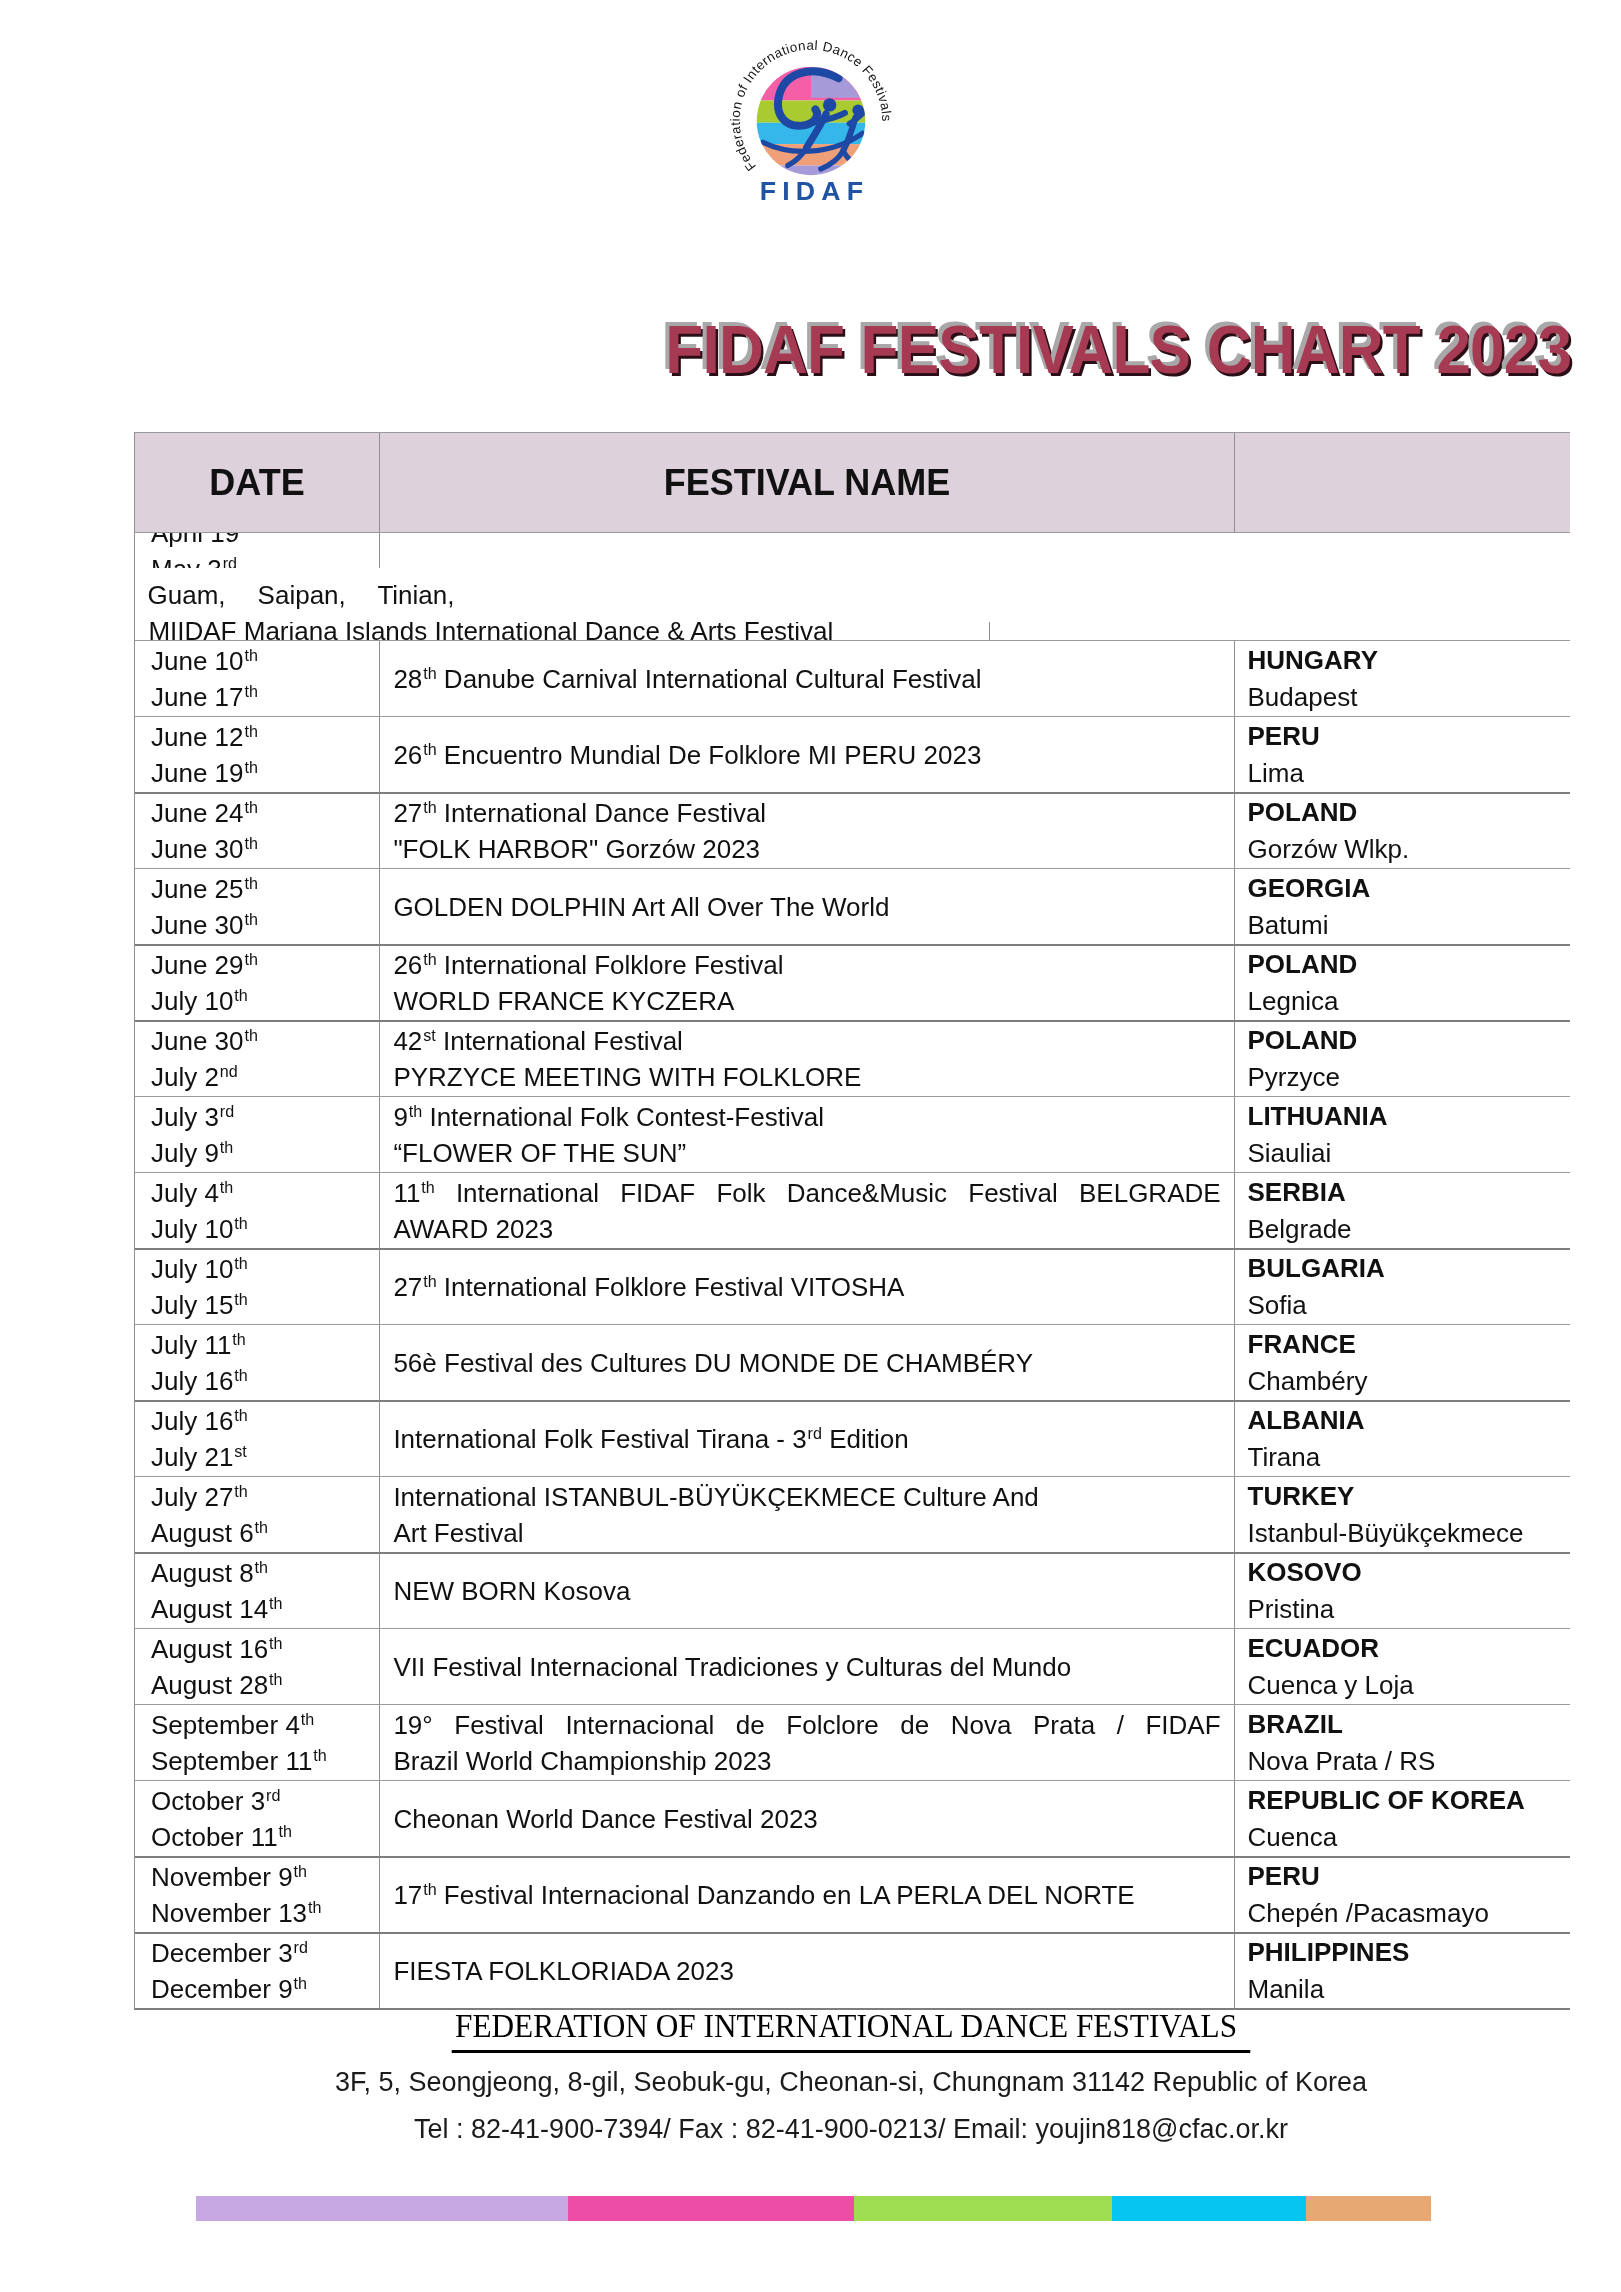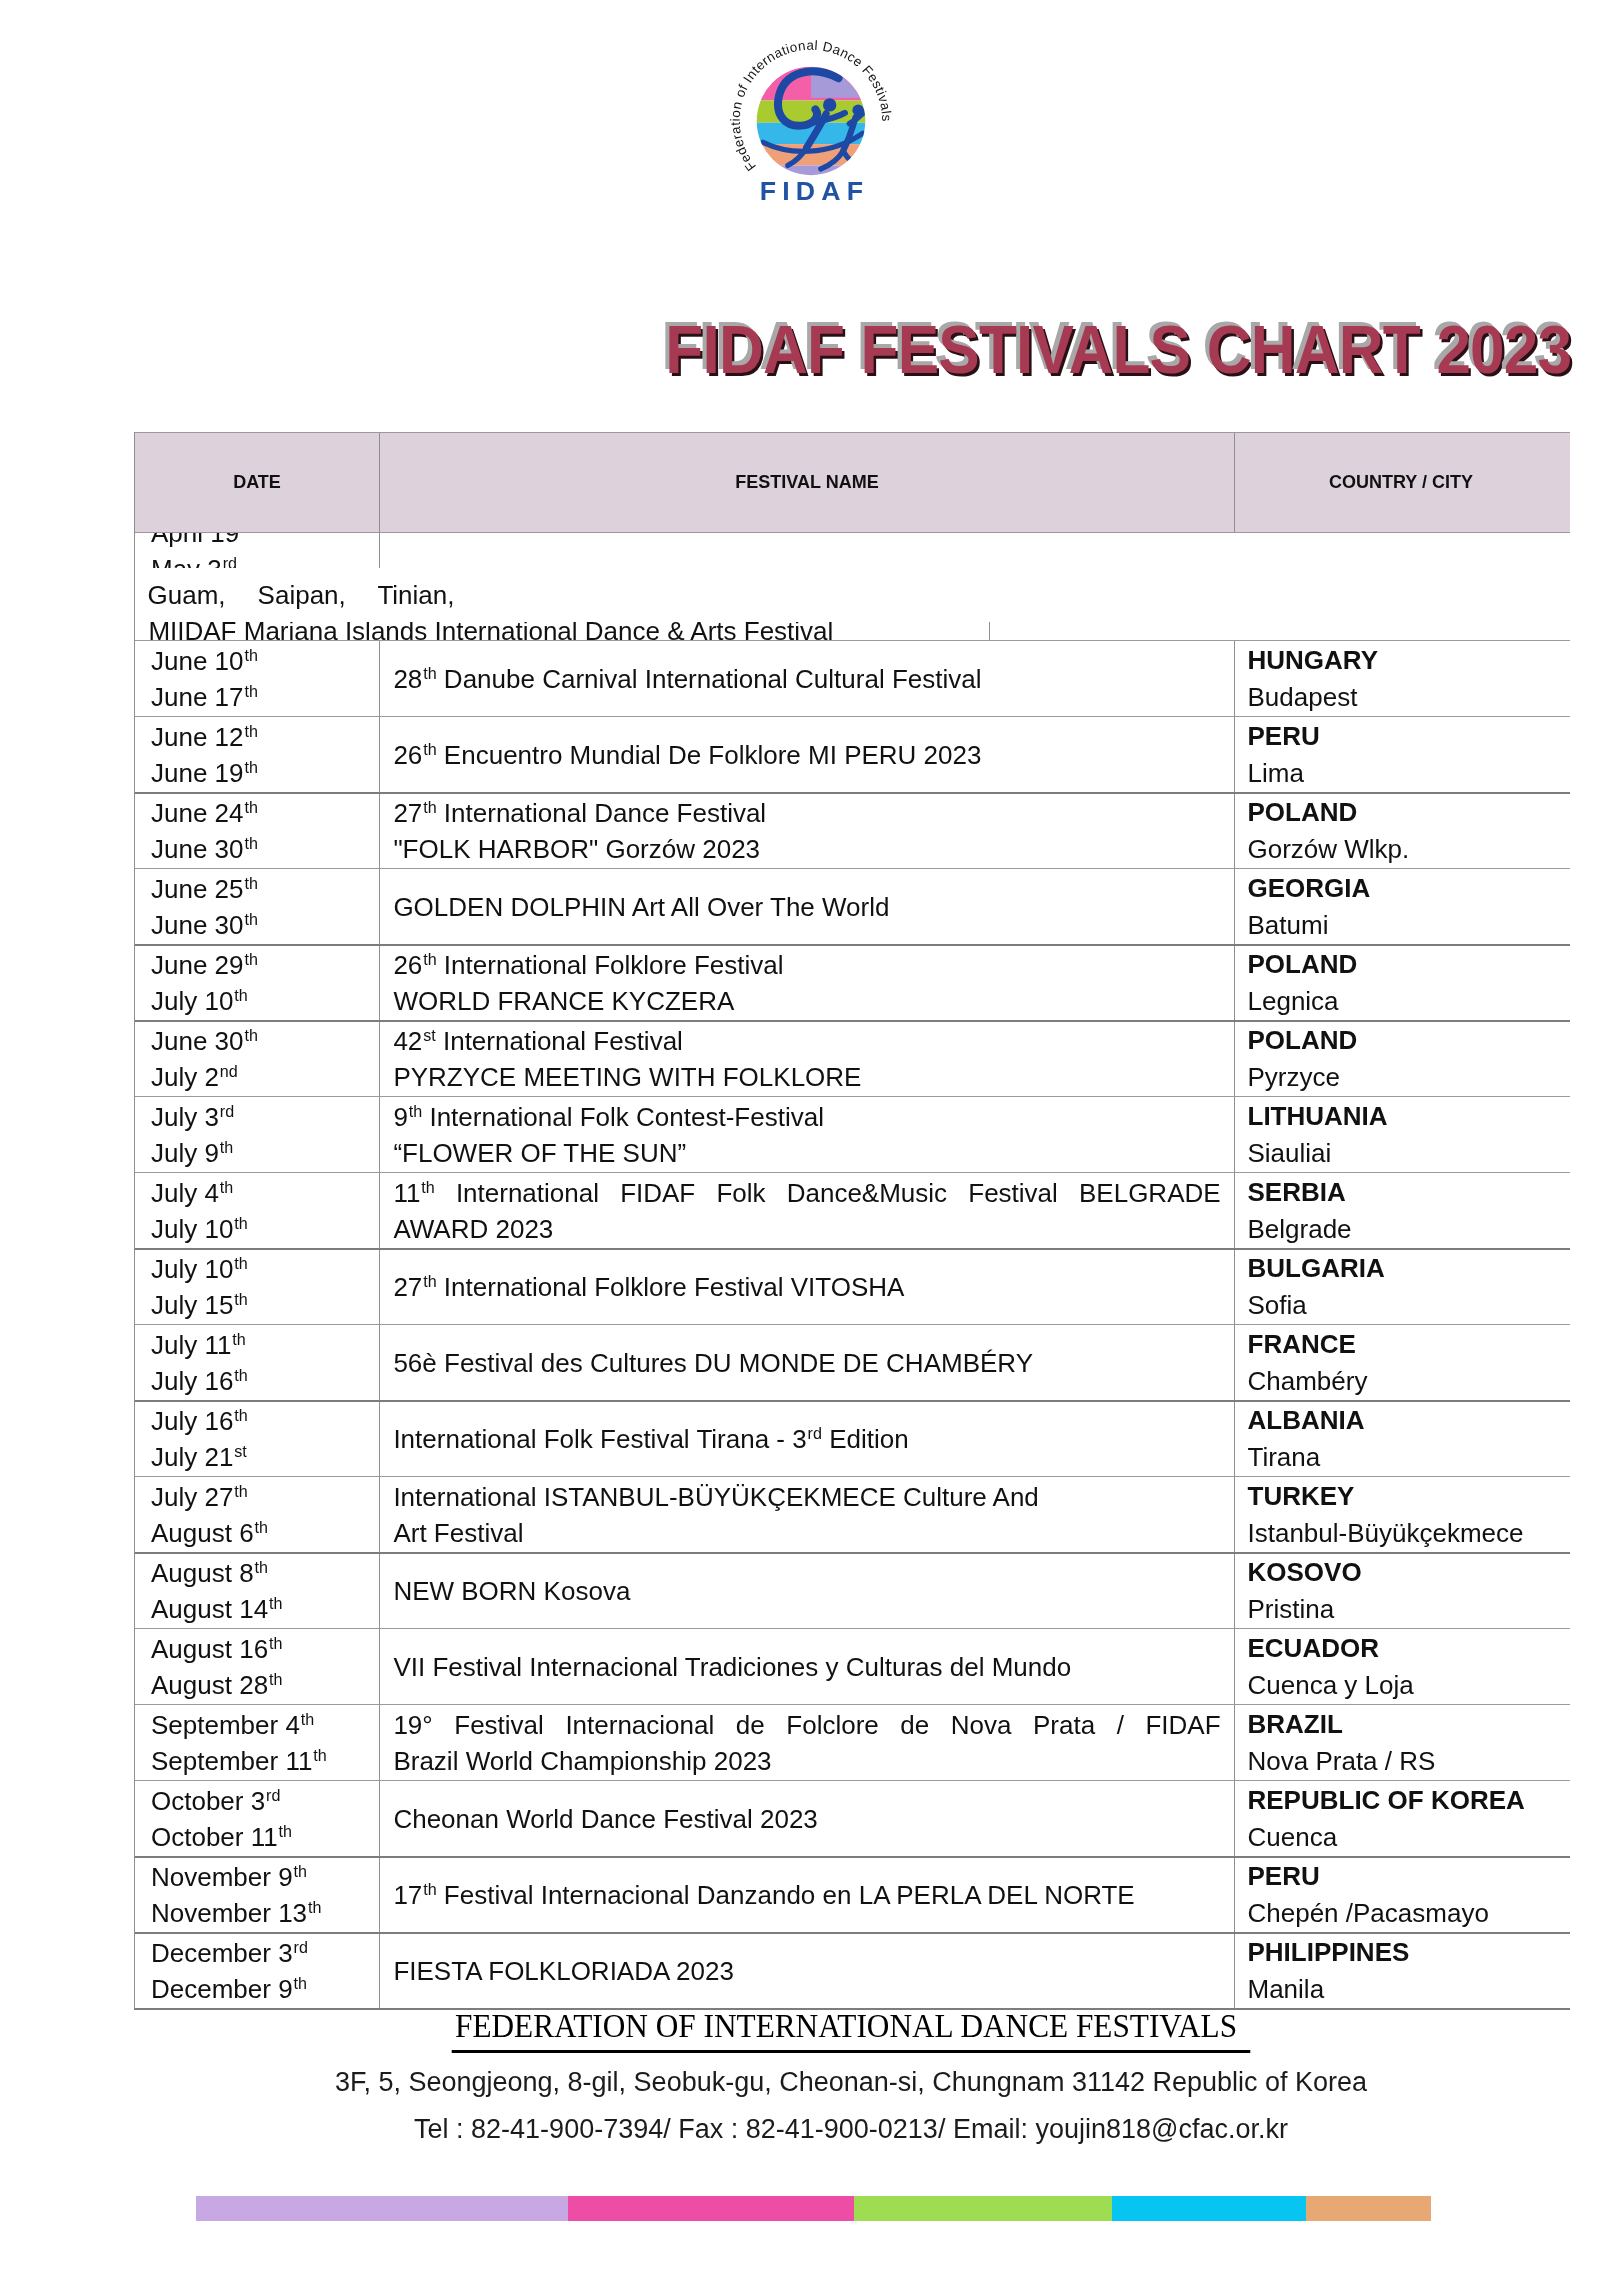--- a/index.html
+++ b/index.html
@@ -19,21 +19,21 @@
   }
   
   .ftable{
     position:absolute;left:134px;top:432px;width:1435px;
     border-left:1.8px solid #8f8f8f;border-bottom:2.7px solid #7d7d7d;
     font-size:26px;
   }
   .trow{display:flex;border-top:1.8px solid #9a9a9a;height:76px;box-sizing:border-box;}
   .trow.thick{border-top:2.7px solid #7d7d7d;}
   .trow.tall{height:108px;flex-direction:column;}
-  .thead{height:100px;background:#DDD1DB;font-weight:bold;font-size:18px;}
+  .thead{height:100px;background:#DDD1DB;font-weight:bold;font-size:36px;}
   .cell{box-sizing:border-box;display:flex;flex-direction:column;justify-content:center;overflow:hidden;}
   .c1{width:245px;border-right:1.8px solid #8f8f8f;padding-left:16px;}
   .c2{width:855px;border-right:1.8px solid #8f8f8f;padding:0 13.4px;}
   .c3{width:332px;padding:0 12.5px;}
   .thead .cell{align-items:center;padding:0;}
   .cell .ln{line-height:36px;width:100%;}
   .c3 .ln{line-height:37px;}
   .country{font-weight:bold;}
   .jl{text-align:justify;text-align-last:justify;}
   sup{font-size:0.62em;line-height:0;vertical-align:0.55em;margin-left:0.9px;}
@@ -88,21 +88,20 @@
 </svg>
 
 <div class="title-wrap">
   <span class="title">FIDAF FESTIVALS CHART 2023</span>
 </div>
 
 <div class="ftable">
   <div class="trow thead">
     <div class="cell c1">DATE</div>
     <div class="cell c2">FESTIVAL NAME</div>
-    <div class="cell c3">COUNTRY / CITY</div>
   </div>
   <div id="rows-mount">
       <div class="trow tall">
         <div class="cell c1">
           <div class="ln">April 19<sup>th</sup></div>
           <div class="ln">May 3<sup>rd</sup></div>
         </div>
         <div class="cell c3">
           <div class="ln country">PACIFIC ISLANDS</div>
           <div class="ln jl">Guam, Saipan, Tinian,</div>

